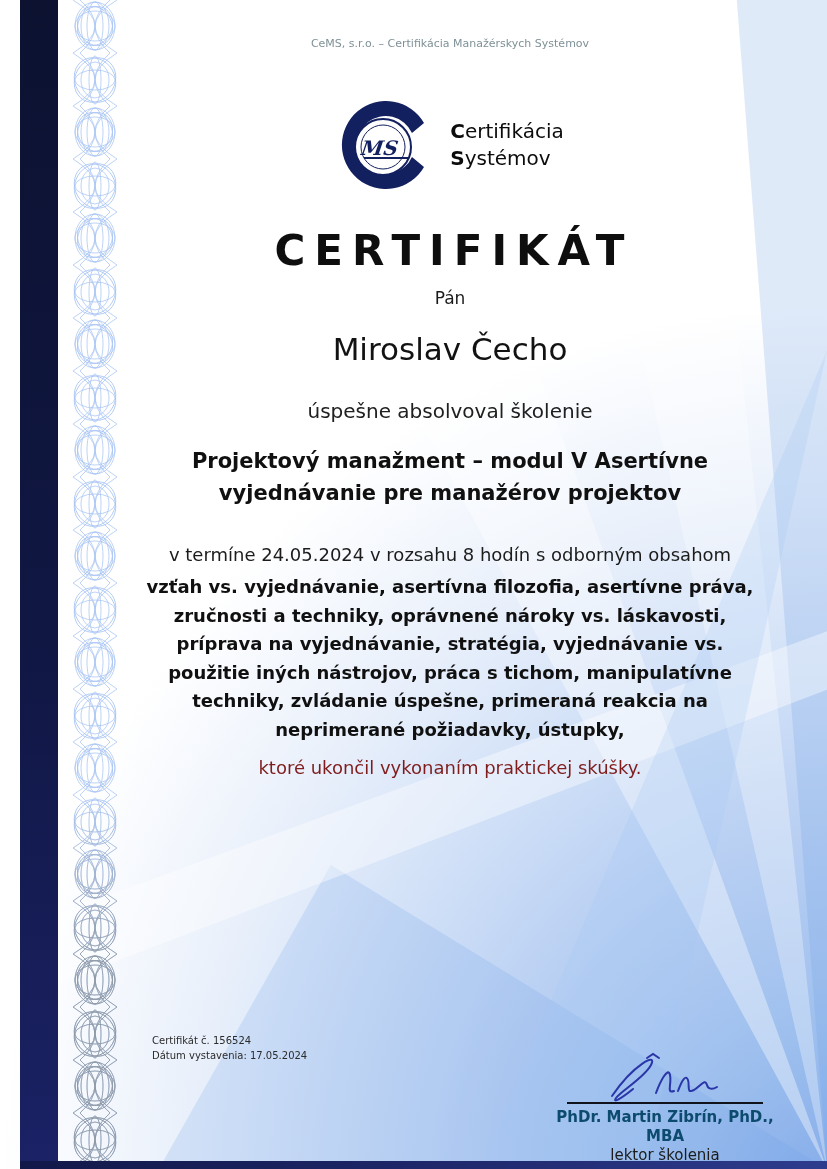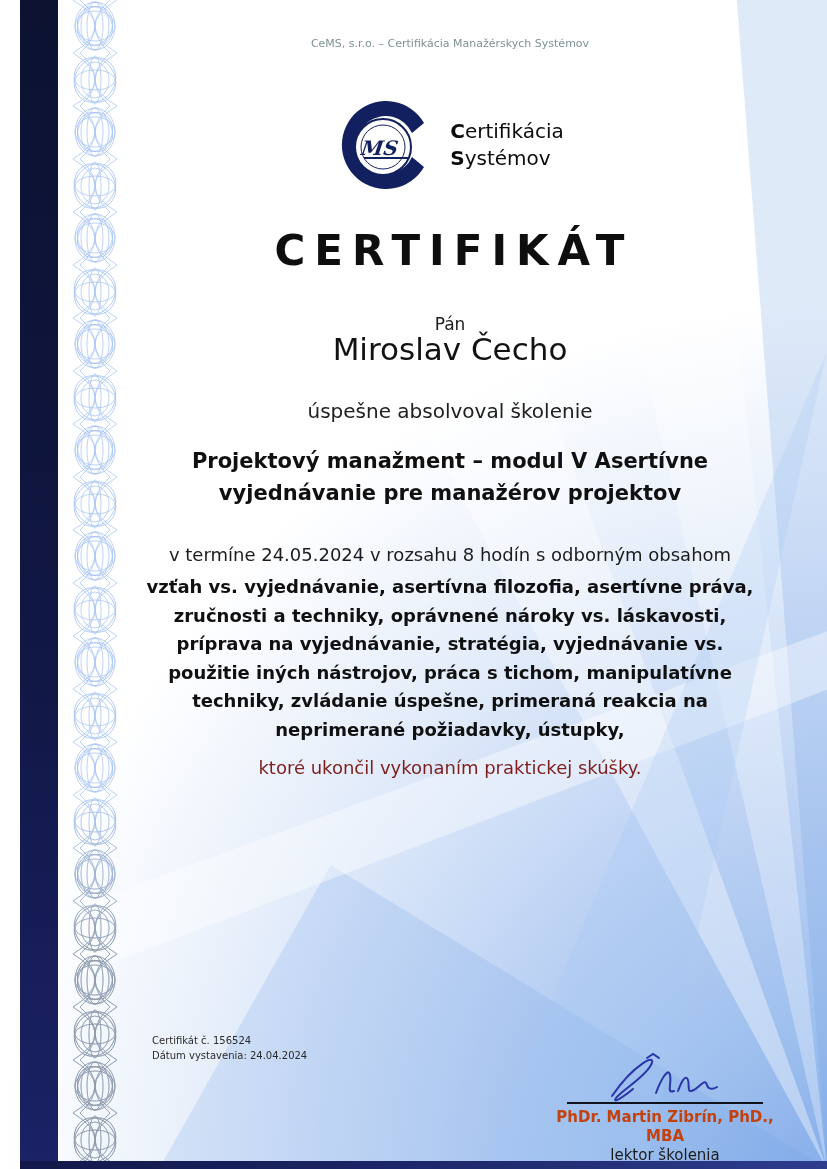--- a/index.html
+++ b/index.html
@@ -31,35 +31,35 @@
   .guilloche{position:absolute;left:72px;top:0;width:46px;height:1169px;}
   
   .content{position:absolute;left:85px;top:0;width:730px;height:1076px;}
   .center{position:absolute;left:0;width:100%;text-align:center;}
   .hdr{top:36px;font-size:11px;line-height:15px;color:#7e9196;}
   .logo-row{top:95px;display:flex;align-items:center;justify-content:center;gap:14px;}
   .logo-mark{width:100px;height:100px;flex:0 0 auto;}
   .logo-text{text-align:left;font-size:20px;line-height:27px;color:#0c0c0c;}
   .logo-text b{font-weight:800;}
   .big-title{top:226px;font-size:42px;font-weight:800;letter-spacing:9px;margin-left:4px;color:#0e0e0e;}
-  .salutation{top:314px;font-size:17px;}
+  .salutation{top:288px;font-size:17px;}
   .recipient{top:331px;font-size:31px;color:#121212;}
   .subtitle{top:399px;font-size:20px;color:#202020;}
   .course{font-size:21px;font-weight:700;color:#101010;}
   .course.l1{top:449px;}
   .course.l2{top:481px;}
   .dateline{top:544px;font-size:18px;color:#1c1c1c;}
   .topics{top:573px;font-size:18px;font-weight:700;line-height:28.5px;color:#101010;}
   .closing{top:757px;font-size:18px;color:#7f1d1d;}
   .certinfo{position:absolute;left:152px;top:1033px;font-size:10px;line-height:15px;color:#2b2b2b;}
   
   .sigblock{position:absolute;left:540px;top:1052px;width:250px;text-align:center;}
   .sig-svg{display:block;margin:0 auto;width:150px;height:50px;}
   .sig-line{width:196px;height:2px;background:#10131c;margin:0 auto 4px auto;}
-  .sig-name{font-size:15px;font-weight:700;line-height:19px;color:#c2410c;}
+  .sig-name{font-size:15px;font-weight:700;line-height:19px;color:#0c4a6e;}
   .sig-role{font-size:15px;line-height:19px;color:#1c1c1c;}
 </style>
 </head>
 <body>
 
 <div class="page">
 
   <div class="bg">
     <div class="ray r1"></div>
     <div class="ray r2"></div>
@@ -162,21 +162,21 @@
       <div>použitie iných nástrojov, práca s tichom, manipulatívne</div>
       <div>techniky, zvládanie úspešne, primeraná reakcia na</div>
       <div>neprimerané požiadavky, ústupky,</div>
     </div>
 
     <div class="center closing">ktoré ukončil vykonaním praktickej skúšky.</div>
   </div>
 
   <div class="certinfo">
     <div>Certifikát č. 156524</div>
-    <div>Dátum vystavenia: 24.04.2024</div>
+    <div>Dátum vystavenia: 17.05.2024</div>
   </div>
 
   <div class="sigblock">
     <svg class="sig-svg" viewBox="0 0 150 50" xmlns="http://www.w3.org/2000/svg">
       <g fill="none" stroke="#2a35a8" stroke-width="2" stroke-linecap="round">
         <path d="M22,44 C44,12 68,0 61,13 C54,26 32,38 26,46 C22,52 32,46 43,37"></path>
         <path d="M57,6 l6,-4 l6,4"></path>
         <path d="M66,41 C70,30 78,14 80,23 C82,32 76,42 84,39"></path>
         <path d="M88,39 C92,28 96,22 98,28 C100,34 96,42 104,38 C111,34 115,26 117,33 C118,37 122,38 127,35"></path>
       </g>

